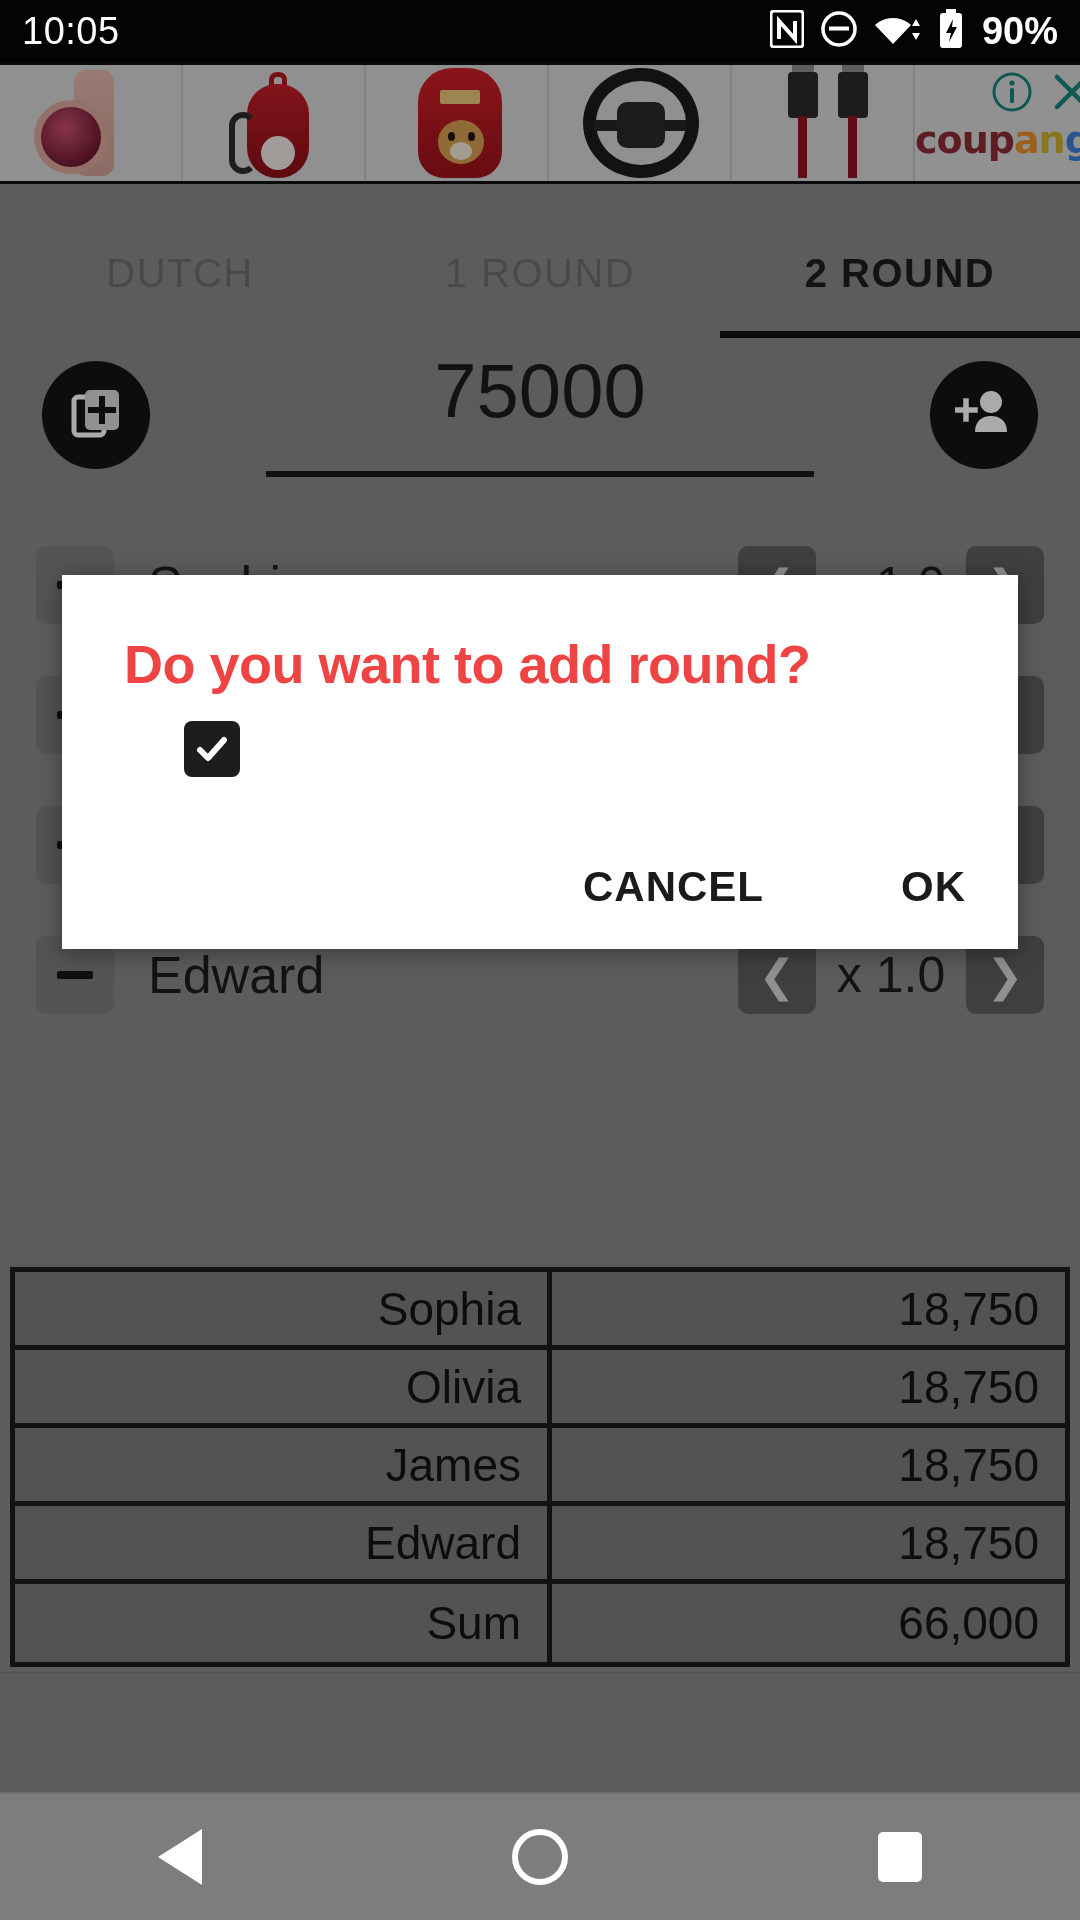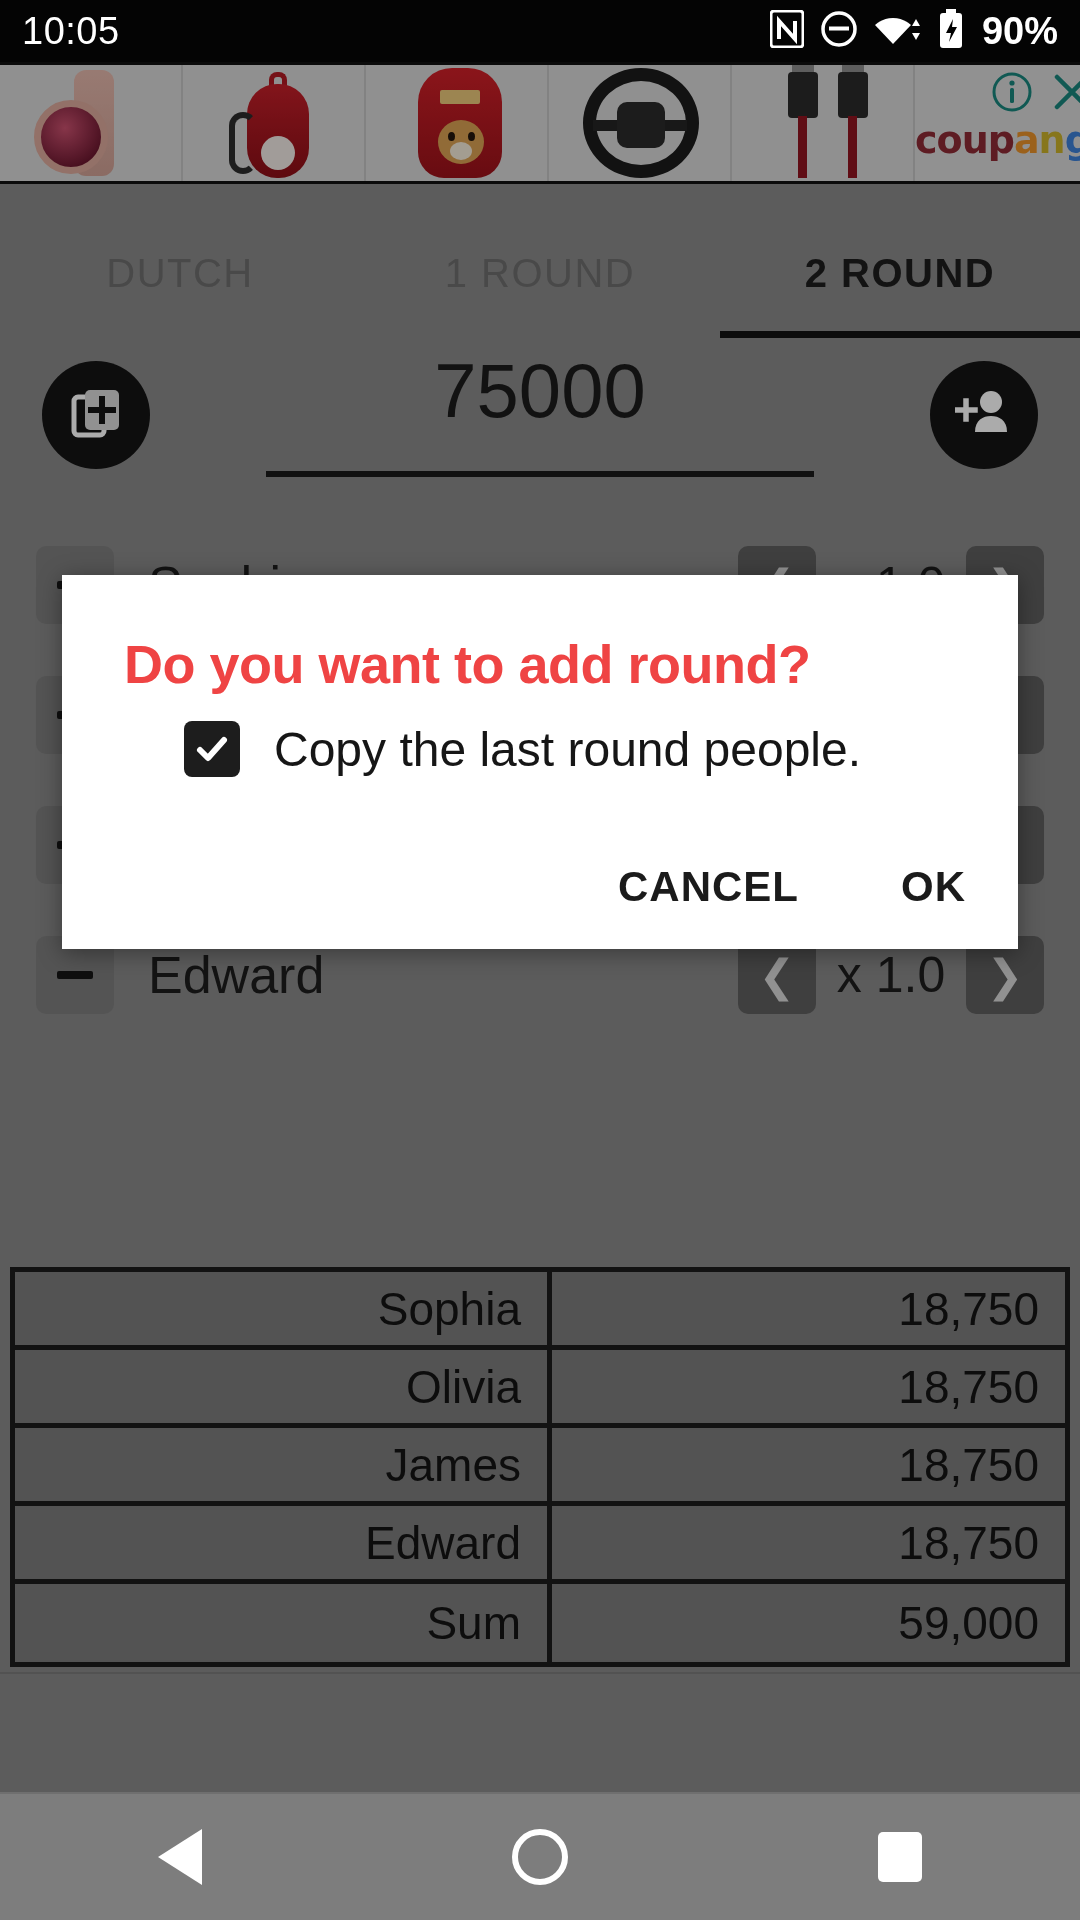--- a/index.html
+++ b/index.html
@@ -316,20 +316,21 @@
   #dialog-actions {
     position: absolute; right: 46px; bottom: 28px;
     display: flex; align-items: center; gap: 90px;
   }
   .dlg-btn {
     font-size: 42px; font-weight: 600; letter-spacing: 1px;
     color: #1b1b1b;
     background: none; border: none; padding: 10px 6px;
     font-family: "Liberation Sans", sans-serif;
     cursor: pointer;
+    margin-left: 35px;
   }
 
   
   #nav-bar {
     position: absolute; left: 0; bottom: 0;
     width: 1080px; height: 128px;
     background: #7d7d7d;
     display: flex; align-items: center; justify-content: space-around;
     border-top: 2px solid #6f6f6f;
   }
@@ -550,38 +551,37 @@
     <div class="tbl-row">
       <div class="tbl-name">James</div>
       <div class="tbl-value">18,750</div>
     </div>
     <div class="tbl-row">
       <div class="tbl-name">Edward</div>
       <div class="tbl-value">18,750</div>
     </div>
     <div class="tbl-row">
       <div class="tbl-name">Sum</div>
-      <div class="tbl-value">59,000</div>
+      <div class="tbl-value">66,000</div>
     </div>
   </div>
 
   <div id="bottom-strip"></div>
 
   <div id="scrim"></div>
 
   <div id="dialog">
     <div id="dialog-title">Do you want to add round?</div>
 
     <div id="dialog-check-row">
       <div id="copy-checkbox">
         <svg width="40" height="40" viewBox="0 0 40 40">
           <path d="M8 21 L16 29 L32 11" fill="none" stroke="#ffffff" stroke-width="6" stroke-linecap="round" stroke-linejoin="round"></path>
         </svg>
       </div>
-      <div id="copy-checkbox-label">Copy the last round people.</div>
     </div>
 
     <div id="dialog-actions">
       <button class="dlg-btn">CANCEL</button>
       <button class="dlg-btn">OK</button>
     </div>
   </div>
 
   <div id="nav-bar">
     <div class="nav-btn">

